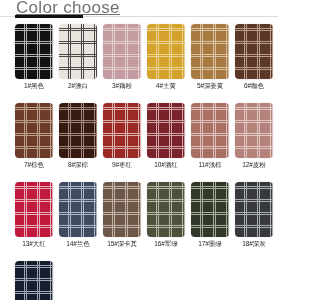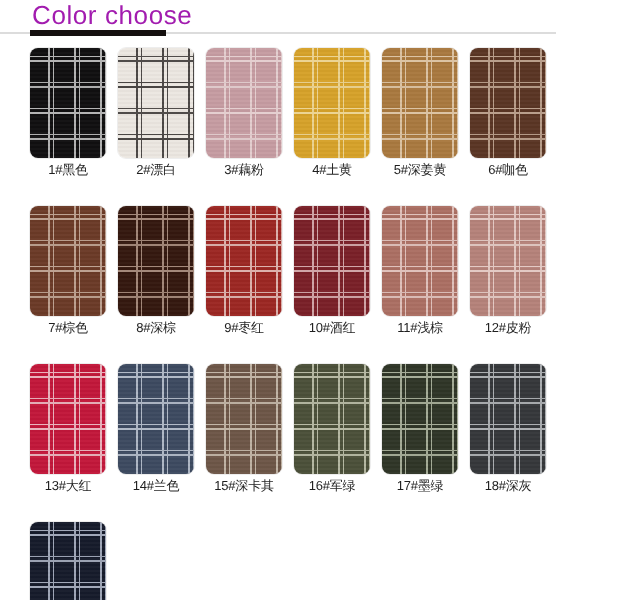--- a/index.html
+++ b/index.html
@@ -26,25 +26,26 @@
     position: absolute;
     left: 0;
     top: 0;
     width: 278px;
     height: 22px;
   }
   .header-title {
     position: absolute;
     left: 16px;
     top: 1px;
-    font-size: 13px;
+    font-size: 17px;
     line-height: 14px;
-    color: #a21caf;
+    color: #737373;
     letter-spacing: 0.3px;
     white-space: nowrap;
+    text-decoration: underline;
   }
   .header-rule-light {
     position: absolute;
     left: 0;
     top: 16px;
     width: 278px;
     height: 1px;
     background: #dcdcdc;
   }
   .header-rule-dark {

